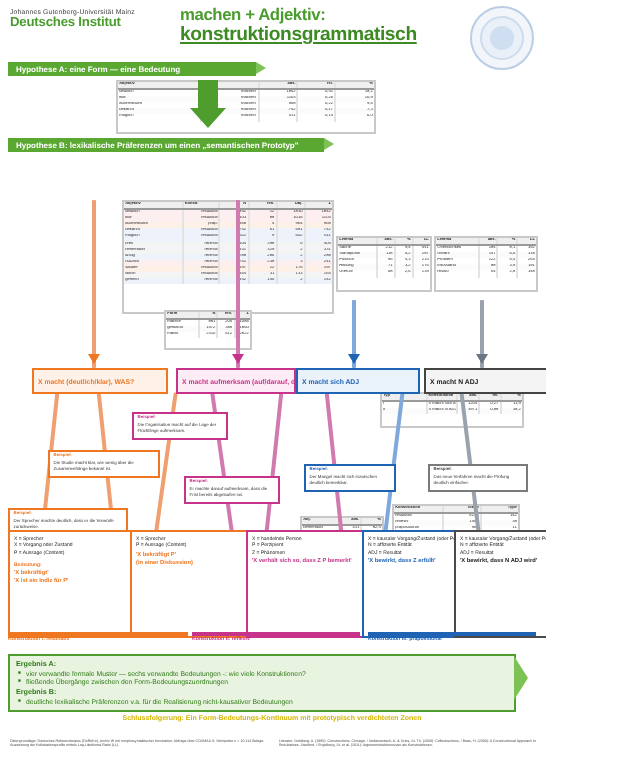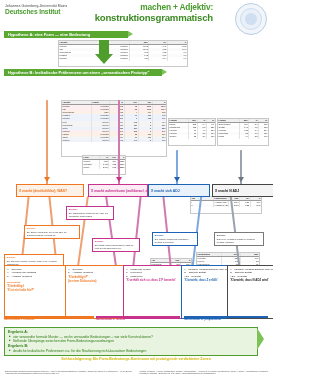--- a/index.html
+++ b/index.html
@@ -5,23 +5,23 @@
   html,body{margin:0;padding:0;}
   body{width:273px;height:386px;background:#ffffff;overflow:hidden;
        font-family:"Liberation Sans","DejaVu Sans",sans-serif;}
   .poster{position:relative;width:273px;height:386px;background:#fff;}
 
   
   .hdr{position:absolute;left:0;top:0;width:273px;height:30px;}
   .uni{position:absolute;left:5px;top:4px;width:70px;}
   .uni-l1{font-size:3.4px;color:#3f3f3f;letter-spacing:.1px;line-height:4px;}
   .uni-l2{font-size:6.6px;color:#4a9c2e;font-weight:bold;line-height:8px;letter-spacing:-.1px;}
-  .title{position:absolute;left:68px;top:2px;width:145px;text-align:right;}
+  .title{position:absolute;left:90px;top:2px;width:145px;text-align:left;}
   .t1{font-size:8.4px;color:#4a9c2e;font-weight:bold;line-height:10px;letter-spacing:-.2px;}
-  .t2{font-size:9.6px;color:#3b8a22;font-weight:bold;line-height:11px;letter-spacing:-.2px;}
+  .t2{font-size:9.6px;color:#3b8a22;font-weight:bold;line-height:11px;letter-spacing:-.2px;text-decoration:underline;}
   .seal{position:absolute;right:6px;top:3px;width:30px;height:30px;border-radius:50%;
         background:#f2f6fb;border:1.2px solid #b9cde4;}
   .seal:after{content:"";position:absolute;left:4px;top:4px;right:4px;bottom:4px;
         border-radius:50%;border:.8px solid #ccdcee;background:#e9f0f8;}
   .seal-core{position:absolute;left:9px;top:9px;width:12px;height:12px;border-radius:50%;
         background:#cfdef0;z-index:2;}
 
   
   .hypo{position:absolute;height:7px;background:#5aa832;display:flex;align-items:center;
         padding:0 4px;color:#fff;font-size:4px;font-weight:bold;white-space:nowrap;}

